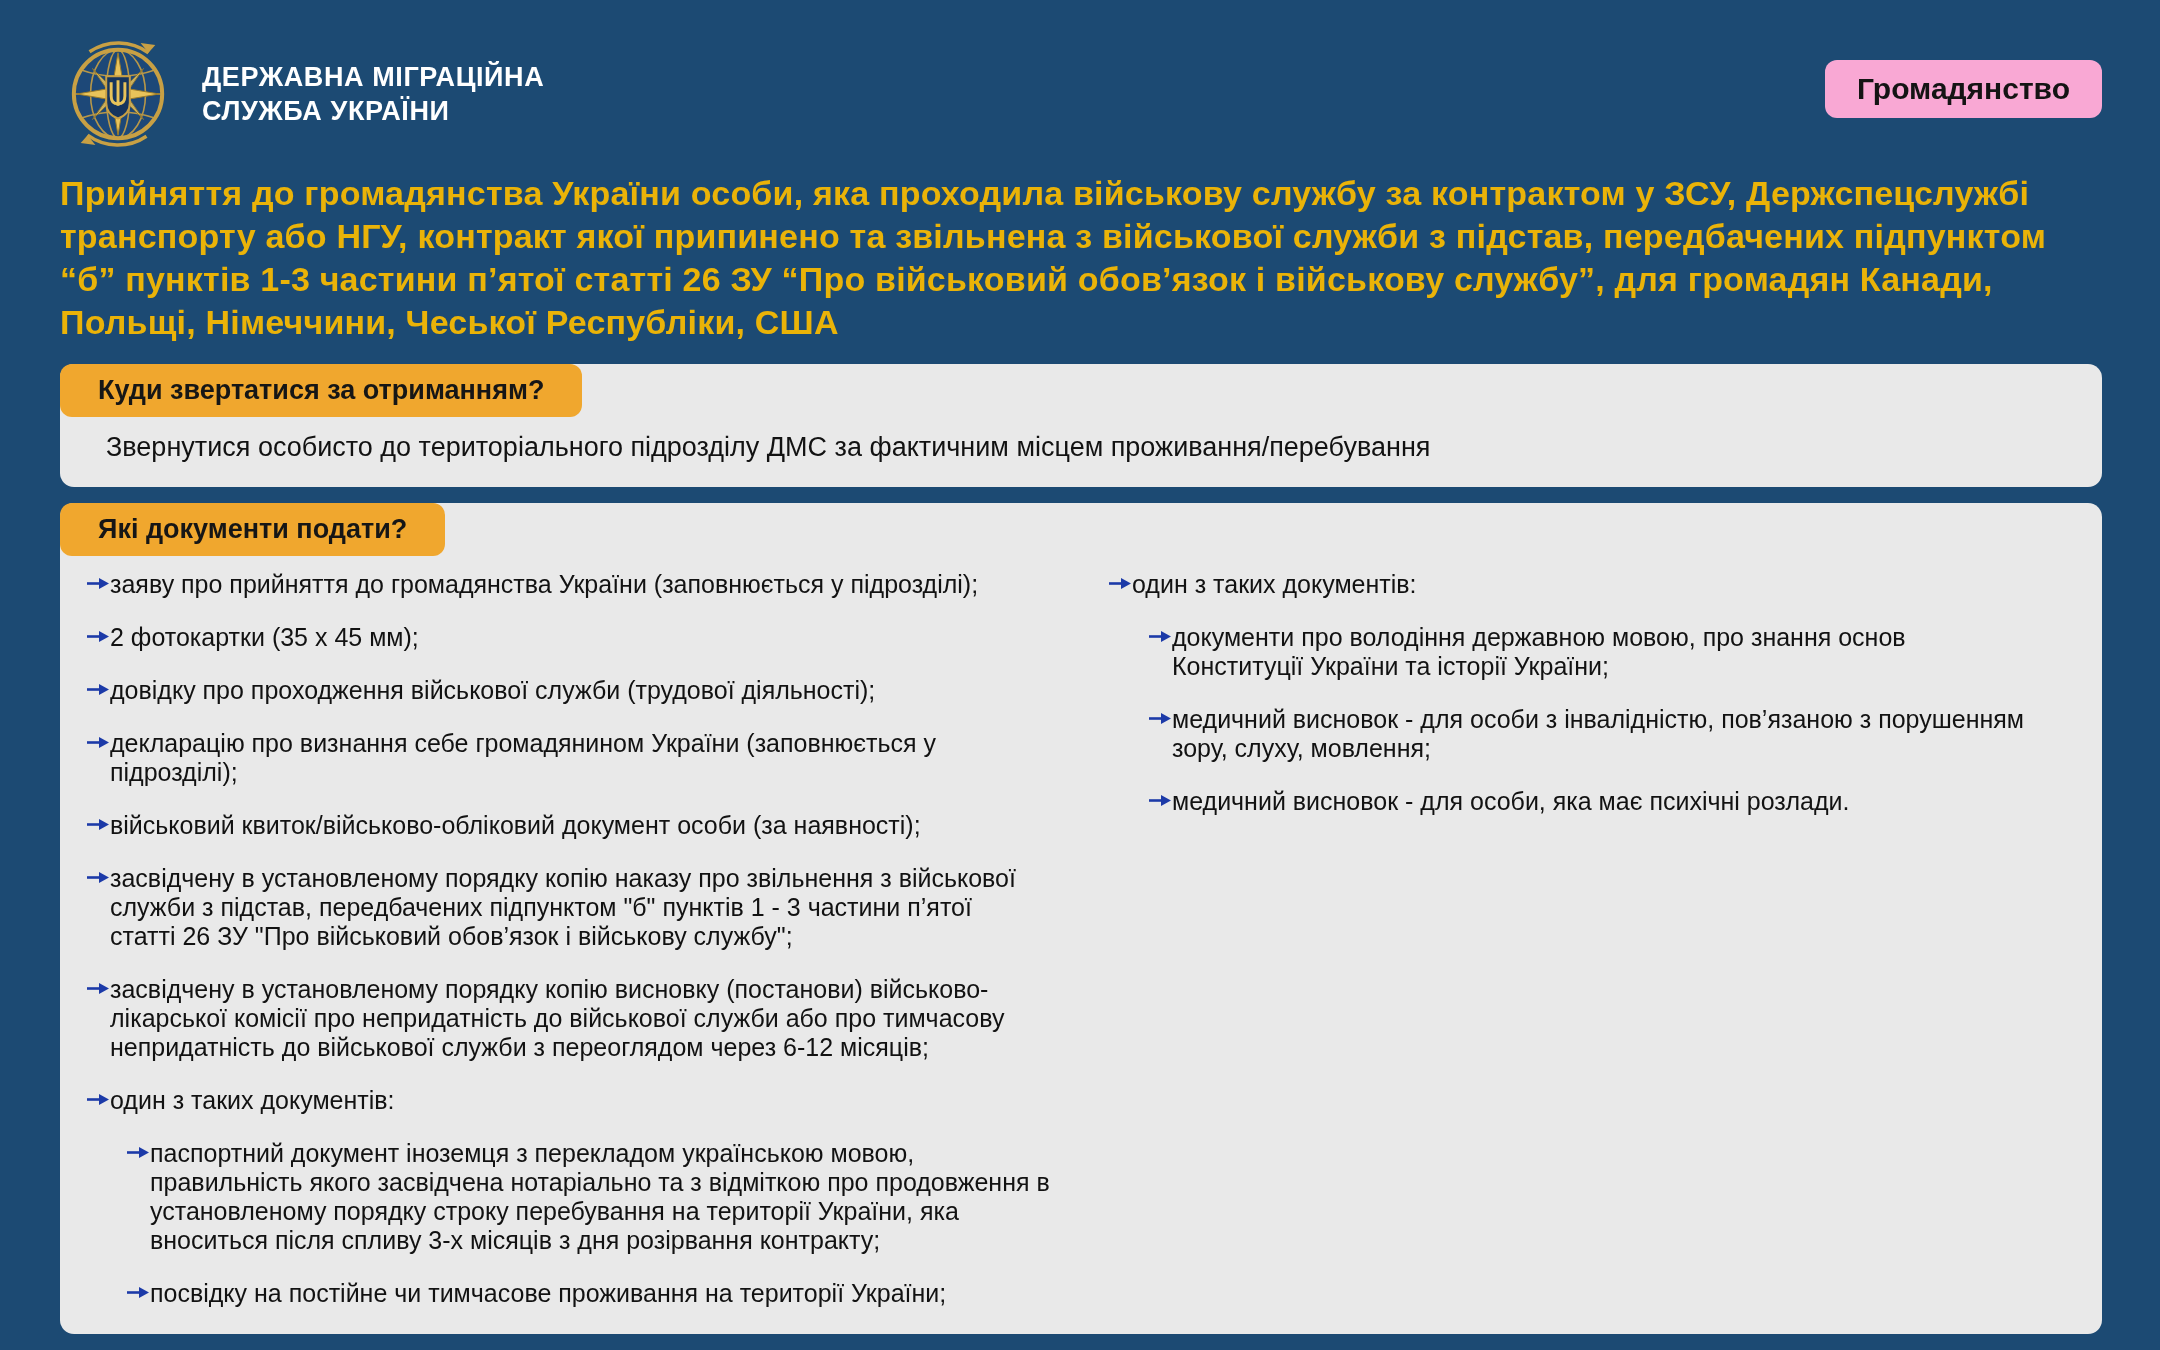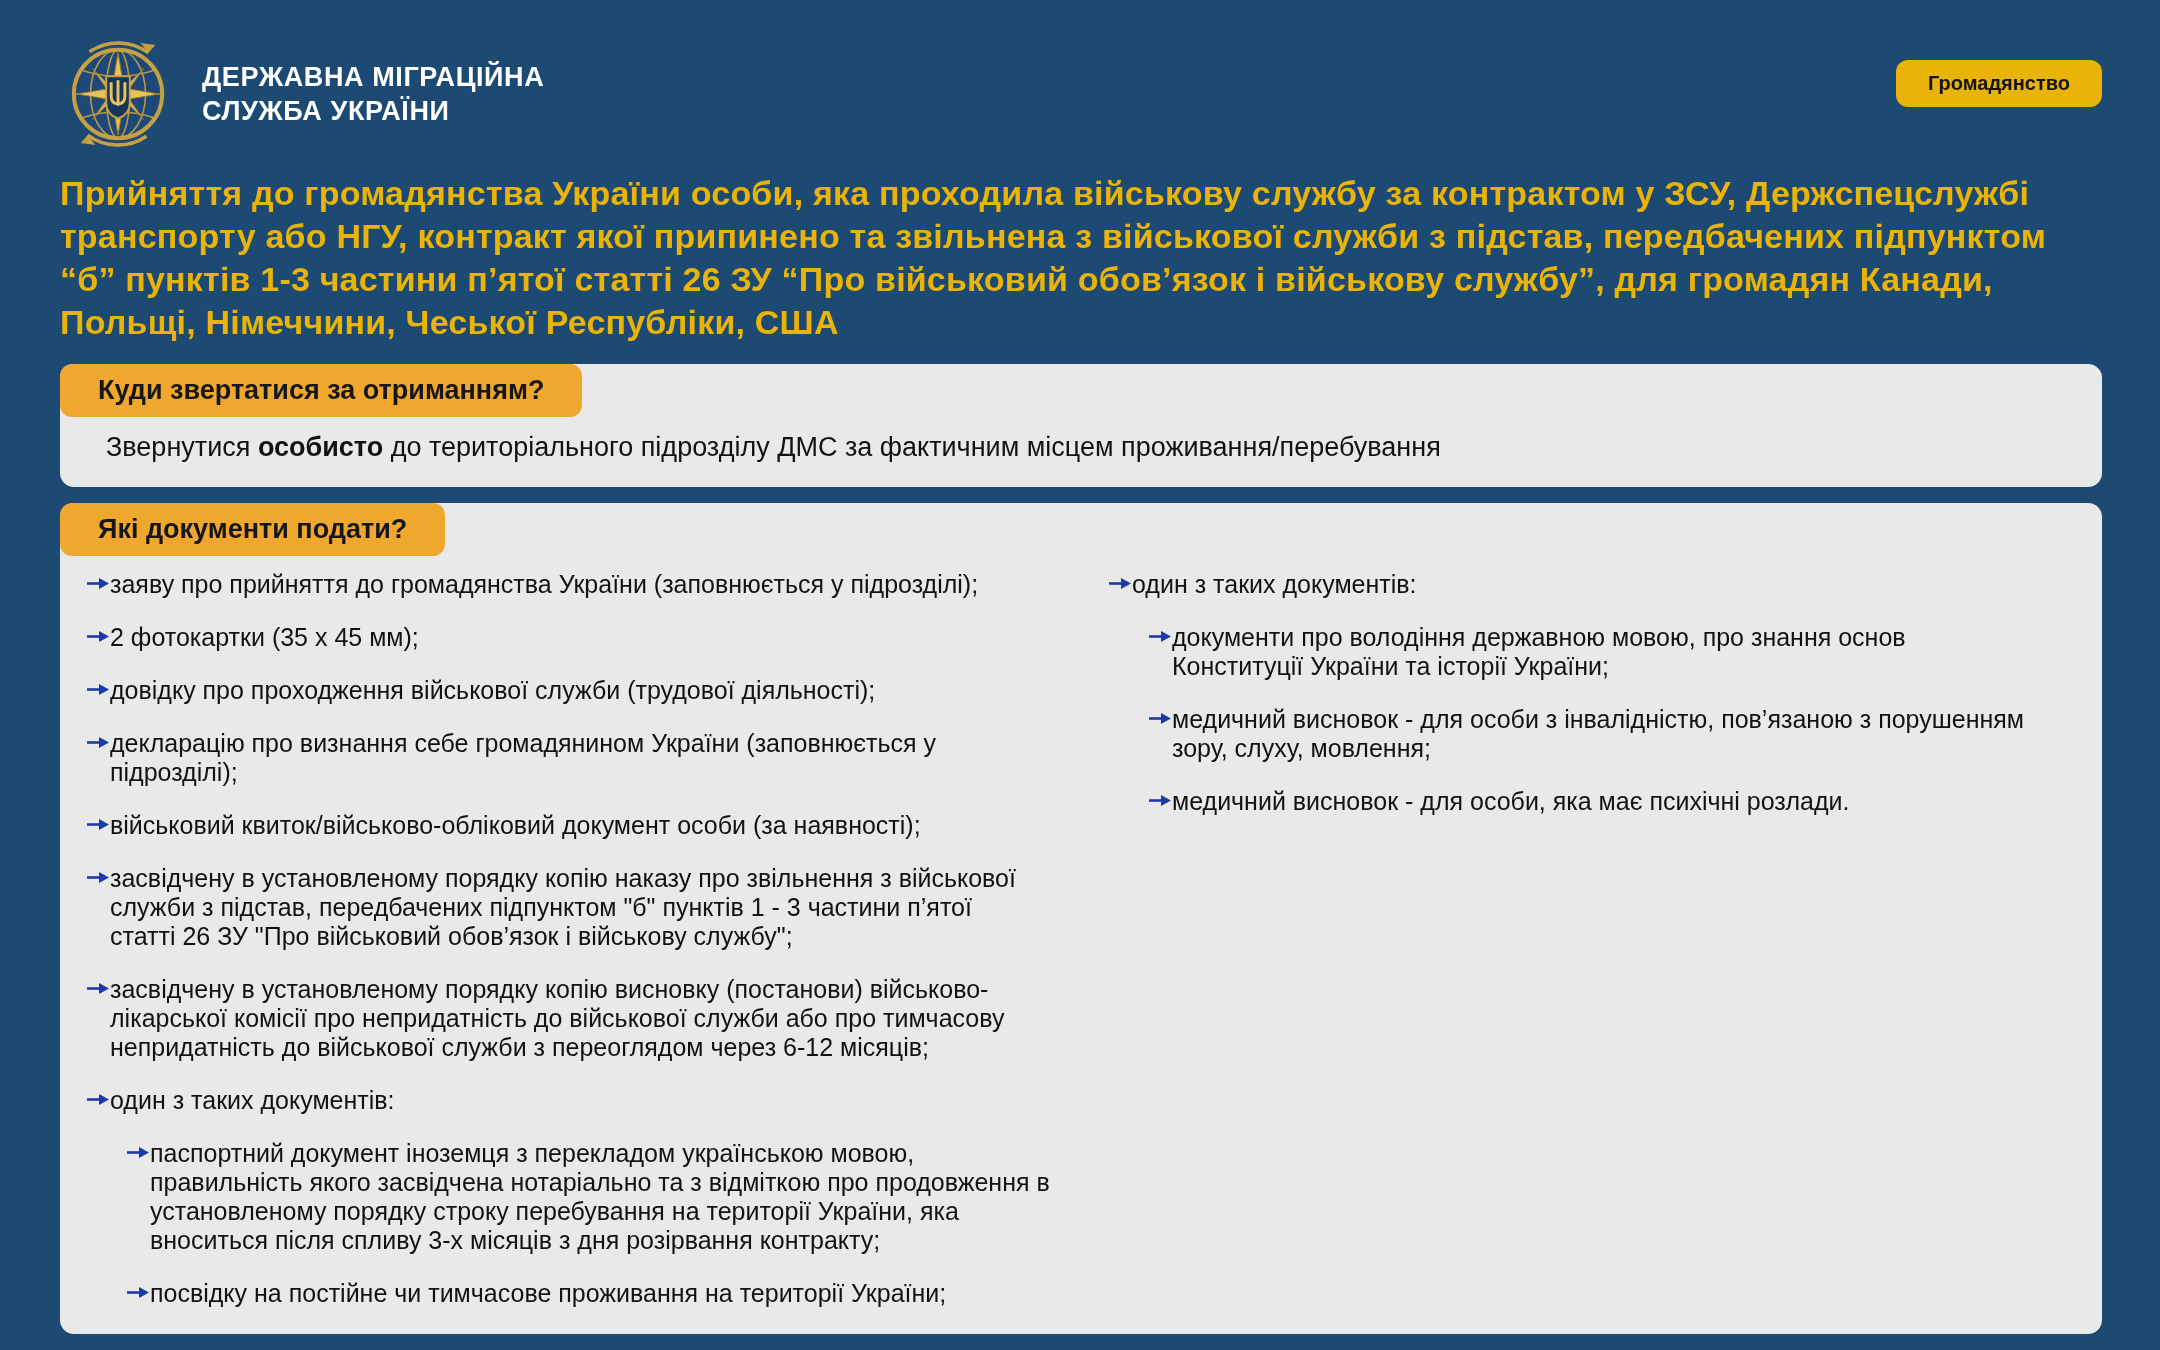--- a/index.html
+++ b/index.html
@@ -11,40 +11,40 @@
     -webkit-font-smoothing:antialiased;
   }
   .page{width:2160px;height:1198px;padding:40px 58px 0 60px;position:relative}
 
   
   .header{display:flex;justify-content:space-between;align-items:flex-start}
   .brand{display:flex;align-items:center;gap:24px}
   .logo{width:118px;height:108px;flex:0 0 auto}
   .org-name{color:#ffffff;font-size:27px;font-weight:700;line-height:34px;letter-spacing:.6px}
   .badge{
-    background:#eab308;color:#141414;font-size:20px;font-weight:600;
+    background:#f9a8d4;color:#141414;font-size:30px;font-weight:600;
     padding:12px 32px;border-radius:12px;margin-top:20px;cursor:pointer;border:none;
     font-family:"Liberation Sans",sans-serif;
   }
 
   
   .title{
     color:#eab308;font-size:34px;line-height:43px;font-weight:600;
     margin-top:24px;max-width:1995px;letter-spacing:.2px;
   }
 
   
   .panel{background:#E9E9E9;border-radius:14px;position:relative}
   .panel-label{
     display:inline-block;background:#F0A72E;color:#161616;
     font-size:27px;font-weight:600;padding:11px 38px;border-radius:12px;
   }
   .panel-where{margin-top:20px;padding-bottom:24px}
   .where-text{margin:14px 0 0 46px;font-size:27px;line-height:32px;color:#121212}
-  .where-text b{font-weight:700}
+  .where-text b{font-weight:400}
 
   .panel-docs{margin-top:16px;padding-bottom:26px}
   .columns{
     display:grid;grid-template-columns:992px 992px;column-gap:30px;
     padding:14px 0 0 26px;
   }
   ul{list-style:none}
   .doc-item{margin-bottom:24px}
   .doc-item:last-child{margin-bottom:0}
   .item-row{display:flex;gap:0;align-items:flex-start}

